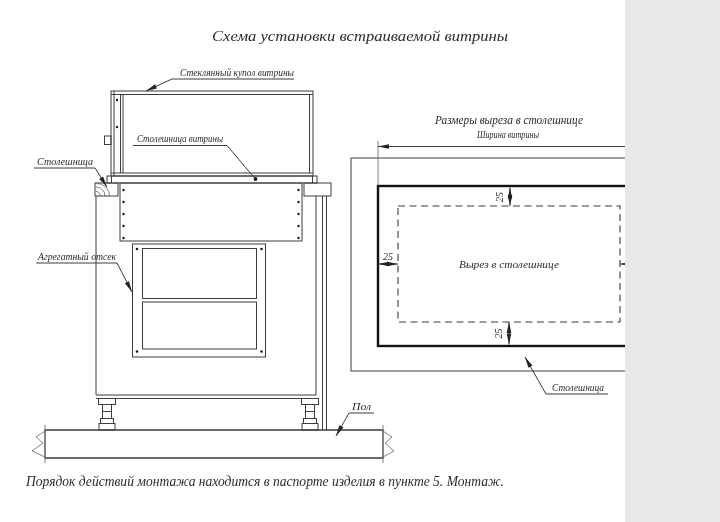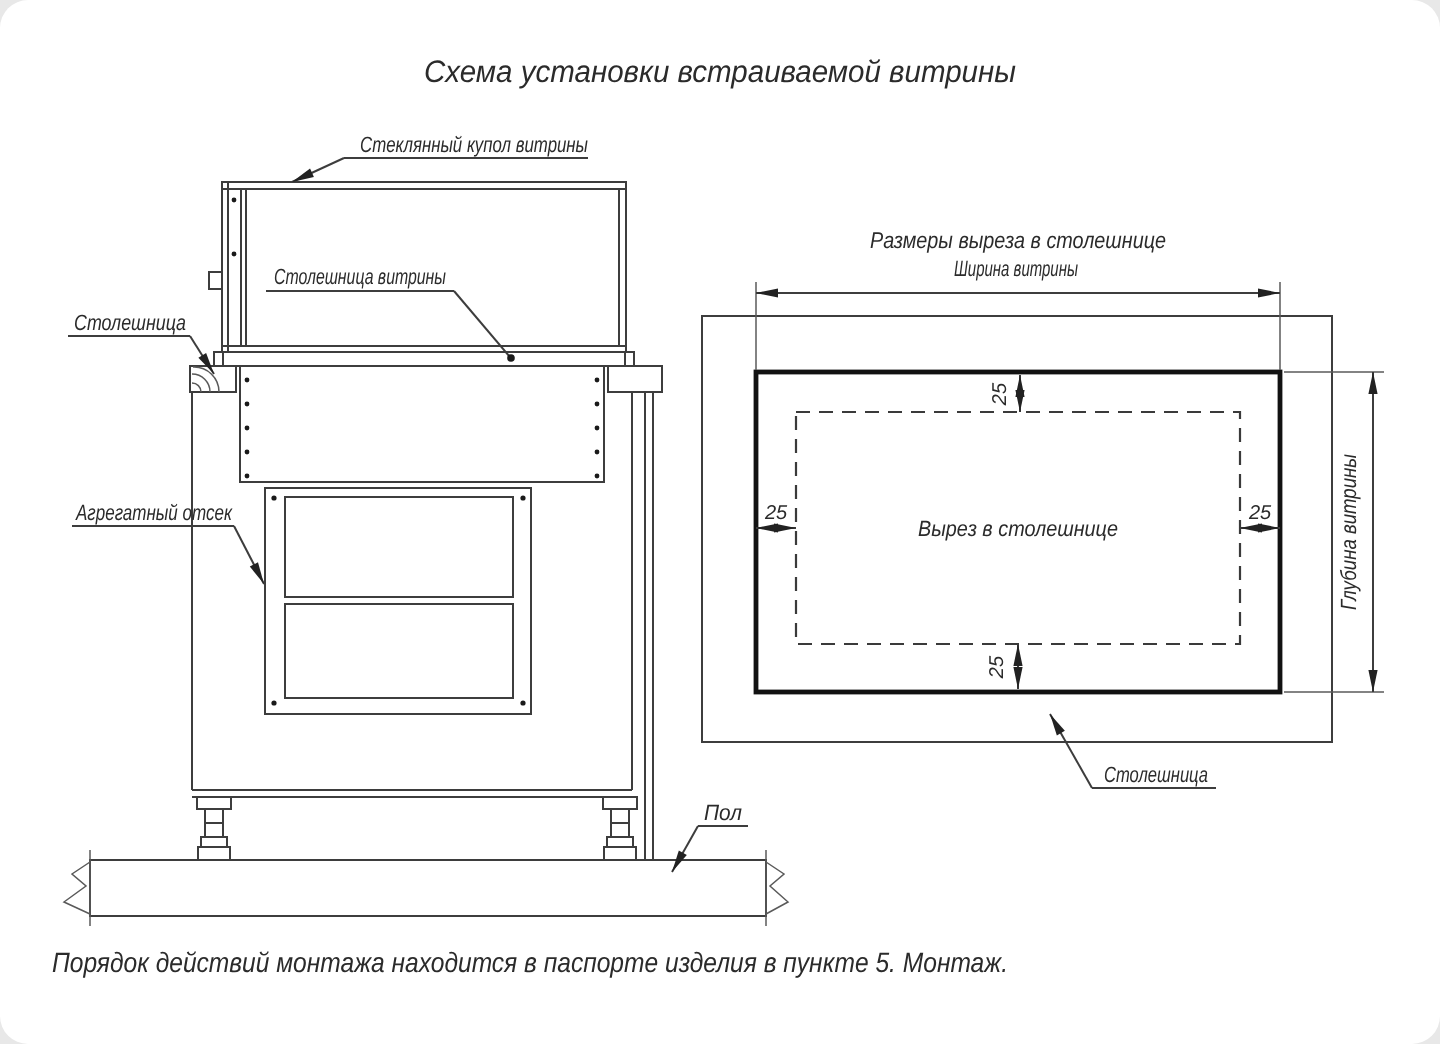--- a/index.html
+++ b/index.html
@@ -1,17 +1,17 @@
 <!DOCTYPE html>
 <html><head>
 <meta charset="utf-8">
 <style>
   html,body{margin:0;padding:0;background:#e8e8e8;}
-  .page{position:relative;width:720px;height:522px;background:#ffffff;overflow:hidden;
-        font-family:Liberation Sans, sans-serif;border-radius:14px;}
+  .page{position:relative;width:625px;height:522px;background:#ffffff;overflow:hidden;
+        font-family:Liberation Serif, serif;}
   svg{position:absolute;left:0;top:0;}
   
   .view line,.view rect,.view path,.view polyline{stroke:#3d3d3d;stroke-width:1;fill:none;}
   .thin{stroke:#5a5a5a !important;stroke-width:0.75 !important;}
   .bold{stroke:#121212 !important;stroke-width:2.4 !important;}
   .dashed{stroke:#3a3a3a !important;stroke-width:1.1 !important;stroke-dasharray:7 4.5;}
   .white{fill:#ffffff !important;stroke:none !important;}
   .dot{fill:#1a1a1a !important;stroke:none !important;}
   .ldr{stroke:#3d3d3d;stroke-width:0.9;fill:none;}
   text{stroke:none !important;fill:#2b2b2b;font-style:italic;}

